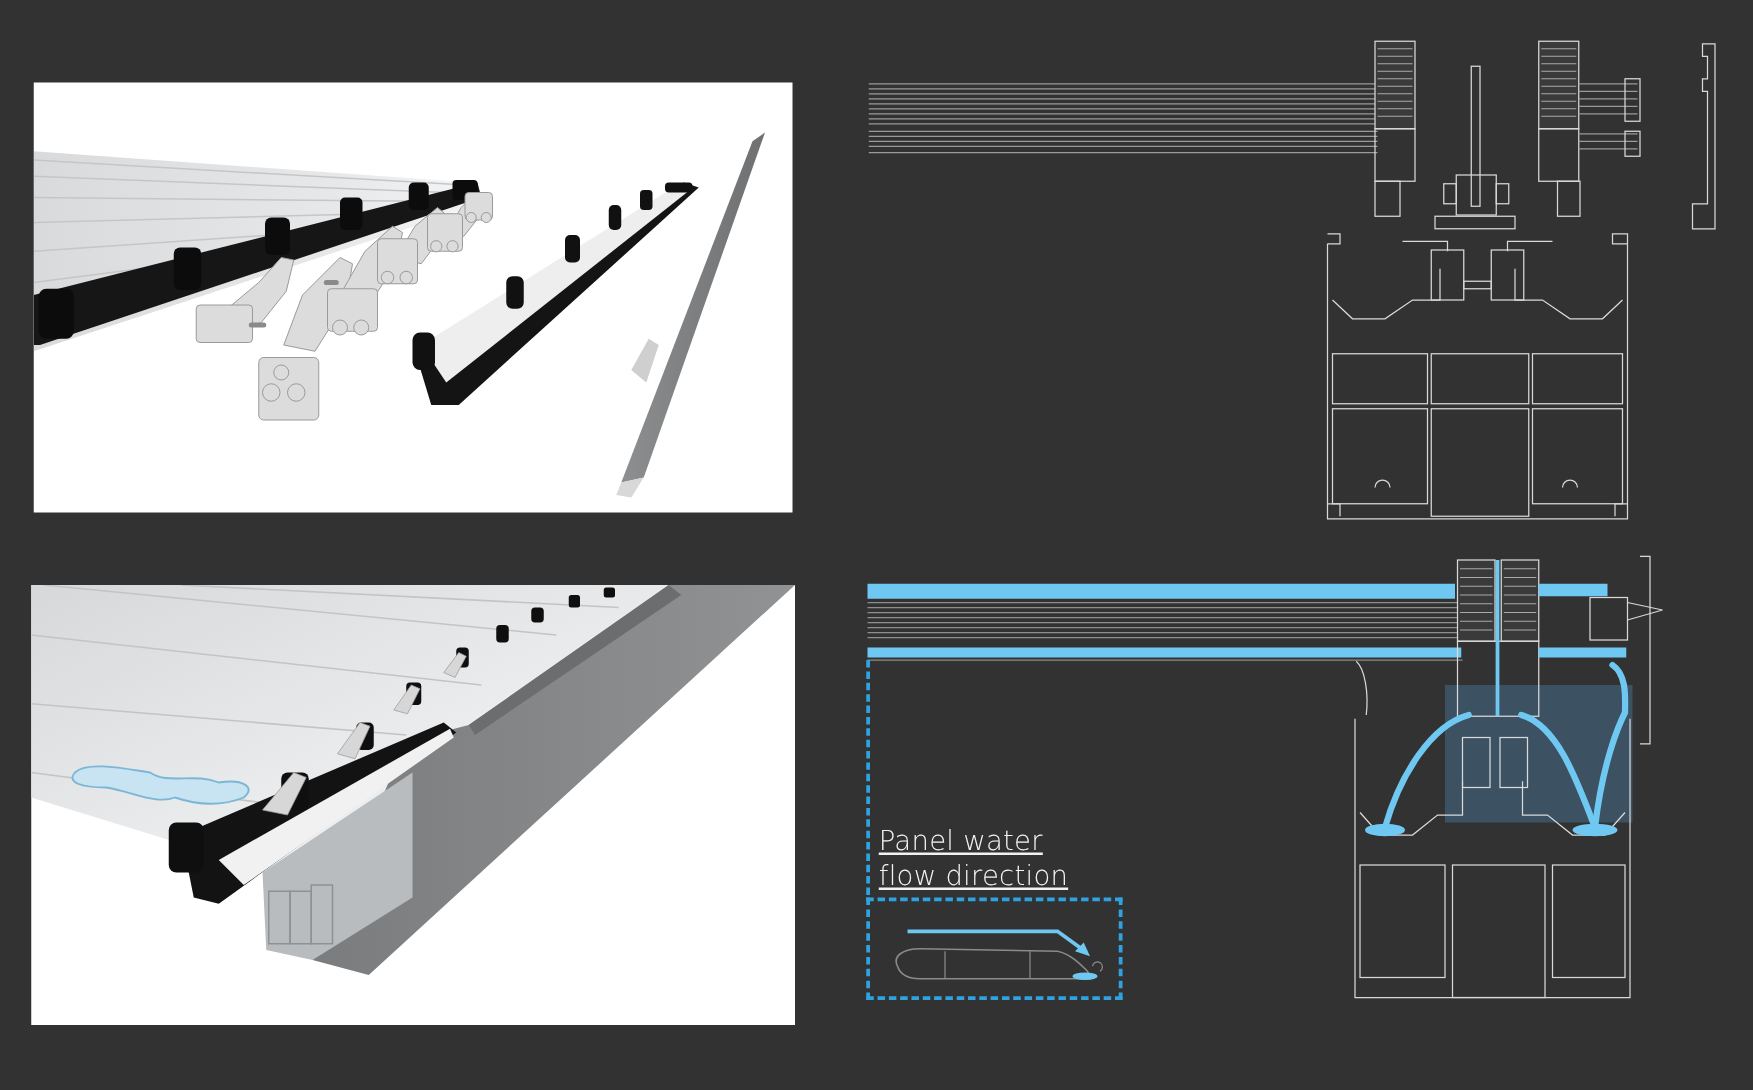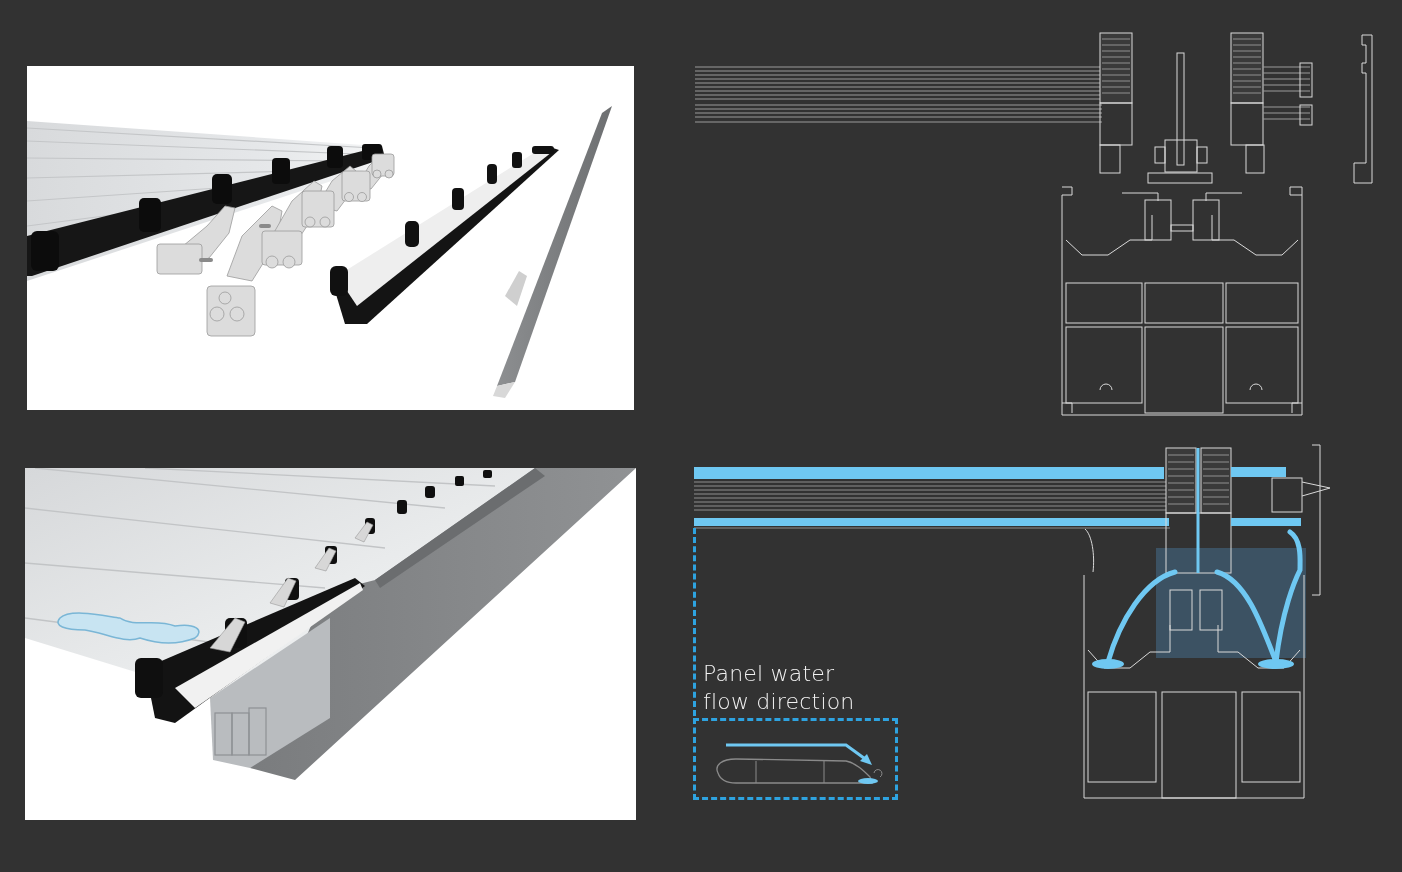--- a/index.html
+++ b/index.html
@@ -1,17 +1,17 @@
 <!DOCTYPE html>
 <html><head>
 <meta charset="utf-8">
 <style>
   html,body{margin:0;padding:0;}
   body{width:1402px;height:872px;background:#323232;position:relative;overflow:hidden;font-family:"DejaVu Sans","Liberation Sans",sans-serif;}
-  .abs{position:absolute;}
+  .abs{position:absolute;text-decoration:underline;}
   .photo{background:#ffffff;overflow:hidden;}
   .label{color:#f2f2f2;font-size:22px;line-height:28px;font-weight:300;letter-spacing:0.2px;}
   svg{display:block;}
 </style>
 </head>
 <body>
 
 <div class="abs photo" style="left:27px;top:66px;width:607px;height:344px;">
   <svg width="607" height="344" viewBox="0 0 607 344">
     <defs>

